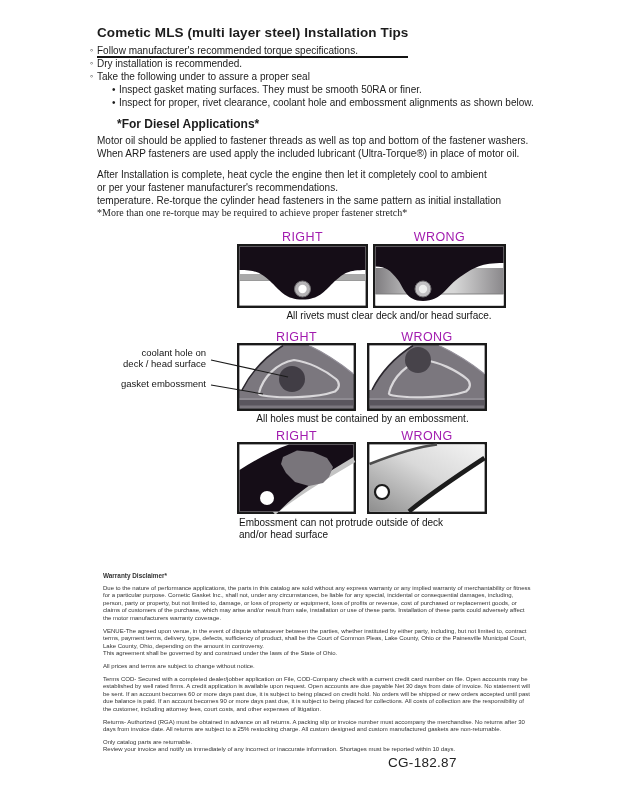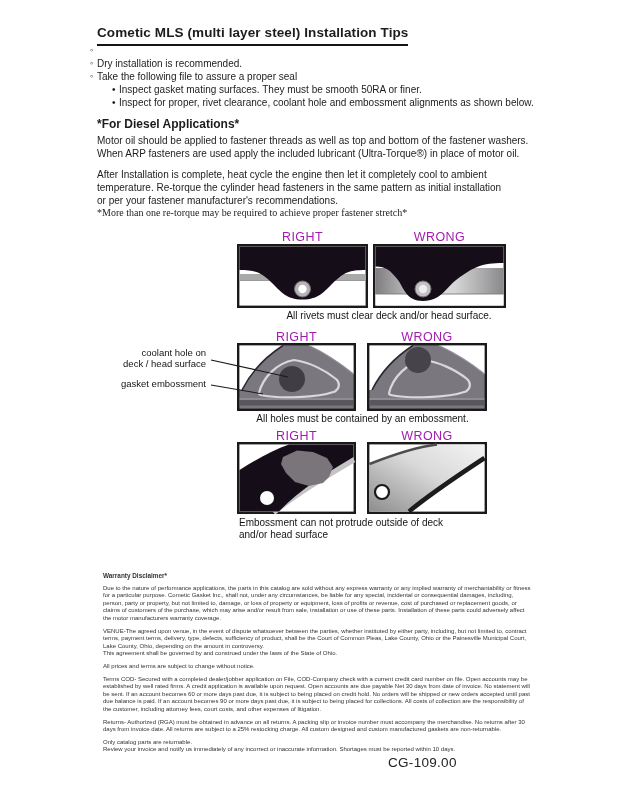--- a/index.html
+++ b/index.html
@@ -1,26 +1,26 @@
 <!DOCTYPE html>
 <html><head>
 <meta charset="utf-8">
 <style>
   html,body{margin:0;padding:0;background:#e9e9e9;}
   .page{position:relative;width:618px;height:800px;background:#ffffff;margin:0 auto;
         font-family:"Liberation Sans", sans-serif;color:#1c1c1c;overflow:hidden;}
   .abs{position:absolute;}
   .title{font-size:13.5px;font-weight:bold;letter-spacing:.1px;border-bottom:2px solid #141414;
-         padding-bottom:4px;display:inline-block;}
+         padding-bottom:16px;display:inline-block;}
   .tips{font-size:10px;line-height:13px;}
   .tiprow{display:flex;}
   .tiprow .mk{width:7px;flex:0 0 7px;font-size:9px;}
   .tiprow.sub{padding-left:22px;}
   .tiprow.sub .mk{font-size:10px;}
-  .h2{font-size:12px;font-weight:bold;}
+  .h2{font-size:12px;font-weight:bold;margin-left:20px;}
   .para{font-size:10px;line-height:13px;}
   .rw-label{font-size:12.5px;letter-spacing:.4px;text-align:center;color:#a21caf;}
   .cap{font-size:10px;line-height:12px;color:#141414;}
   .sidelabel{font-size:9.5px;line-height:10.5px;text-align:right;color:#141414;}
   .disc{font-size:6px;line-height:7.6px;color:#333;}
   .disc .dh{font-weight:bold;font-size:6.4px;margin-bottom:5px;}
   .disc p{margin:0 0 5px 0;}
   .disc p.tight{margin:0;}
   .pagenum{font-size:13.5px;letter-spacing:.3px;color:#222;}
   svg{display:block;}
@@ -30,48 +30,49 @@
 
 <div class="page">
 
   <div class="abs" style="left:97px;top:23px;">
     <span class="title">Cometic MLS (multi layer steel) Installation Tips</span>
   </div>
 
   <div class="abs tips" style="left:90px;top:44px;width:470px;">
     <div class="tiprow">
       <span class="mk">◦</span>
+      <span>Follow manufacturer's recommended torque specifications.</span>
     </div>
     <div class="tiprow">
       <span class="mk">◦</span>
       <span>Dry installation is recommended.</span>
     </div>
     <div class="tiprow">
       <span class="mk">◦</span>
-      <span>Take the following file to assure a proper seal</span>
+      <span>Take the following under to assure a proper seal</span>
     </div>
     <div class="tiprow sub">
       <span class="mk">•</span>
       <span>Inspect gasket mating surfaces.  They must be smooth 50RA or finer.</span>
     </div>
     <div class="tiprow sub">
       <span class="mk">•</span>
       <span>Inspect for proper, rivet clearance, coolant hole and embossment alignments as shown below.</span>
     </div>
   </div>
 
   <div class="abs h2" style="left:97px;top:117px;">*For Diesel Applications*</div>
   <div class="abs para" style="left:97px;top:134px;width:460px;">
     <div>Motor oil should be applied to fastener threads as well as top and bottom of the fastener washers.</div>
     <div>When ARP fasteners are used apply the included lubricant (Ultra-Torque®) in place of motor oil.</div>
   </div>
   <div class="abs para" style="left:97px;top:168px;width:460px;">
     <div>After Installation is complete, heat cycle the engine then let it completely cool to ambient</div>
+    <div>or per your fastener manufacturer's recommendations.</div>
     <div>temperature. Re-torque the cylinder head fasteners in the same pattern as initial installation</div>
-    <div>or per your fastener manufacturer's recommendations.</div>
   </div>
   <div class="abs para" style="left:97px;top:206px;width:460px;font-family:Liberation Serif, serif;">*More than one re-torque may be required to achieve proper fastener stretch*</div>
 
   <div class="abs rw-label" style="left:237px;top:230px;width:131px;">RIGHT</div>
   <div class="abs rw-label" style="left:373px;top:230px;width:133px;">WRONG</div>
 
   <svg class="abs" style="left:237px;top:244px;" width="131" height="64" viewBox="0 0 131 64">
     <rect x="1.2" y="1.2" width="128.6" height="61.6" fill="#ffffff" stroke="#1a1a1a" stroke-width="2.4"></rect>
     <rect x="2.5" y="30" width="126" height="6.5" fill="#a9a9a9"></rect>
     <line x1="2.5" y1="36.5" x2="128.5" y2="36.5" stroke="#8c8c8c" stroke-width="0.8"></line>
@@ -176,15 +177,15 @@
     <p>Due to the nature of performance applications, the parts in this catalog are sold without any express warranty or any implied warranty of merchantability or fitness for a particular purpose.  Cometic Gasket Inc., shall not, under any circumstances, be liable for any special, incidental or consequential damages, including, person, party or property, but not limited to, damage, or loss of property or equipment, loss of profits or revenue, cost of purchased or replacement goods, or claims of customers of the purchase, which may arise and/or result from sale, installation or use of these parts.  Installation of these parts could adversely affect the motor manufacturers warranty coverage.</p>
     <p class="tight">VENUE-The agreed upon venue, in the event of dispute whatsoever between the parties, whether instituted by either party, including, but not limited to, contract terms, payment terms, delivery, type, defects, sufficiency of product, shall be the Court of Common Pleas, Lake County, Ohio or the Painesville Municipal Court, Lake County, Ohio, depending on the amount in controversy.</p>
     <p>This agreement shall be governed by and construed under the laws of the State of Ohio.</p>
     <p>All prices and terms are subject to change without notice.</p>
     <p>Terms COD- Secured with a completed dealer/jobber application on File, COD-Company check with a current credit card number on file.  Open accounts may be established by well rated firms.  A credit application is available upon request.  Open accounts are due payable Net 30 days from date of invoice.  No statement will be sent.  If an account becomes 60 or more days past due, it is subject to being placed on credit hold.  No orders will be shipped or new orders accepted until past due balance is paid.  If an account becomes 90 or more days past due, it is subject to being placed for collections.  All costs of collection are the responsibility of the customer, including attorney fees, court costs, and other expenses of litigation.</p>
     <p>Returns- Authorized (RGA) must be obtained in advance on all returns.  A packing slip or invoice number must accompany the merchandise.  No returns after 30 days from invoice date.  All returns are subject to a 25% restocking charge.  All custom designed and custom manufactured gaskets are non-returnable.</p>
     <p class="tight">Only catalog parts are returnable.</p>
     <p>Review your invoice and notify us immediately of any incorrect or inaccurate information.  Shortages must be reported within 10 days.</p>
   </div>
 
-  <div class="abs pagenum" style="left:388px;top:755px;">CG-109.00</div>
+  <div class="abs pagenum" style="left:388px;top:755px;">CG-182.87</div>
 
 </div>
 
 </body></html>

